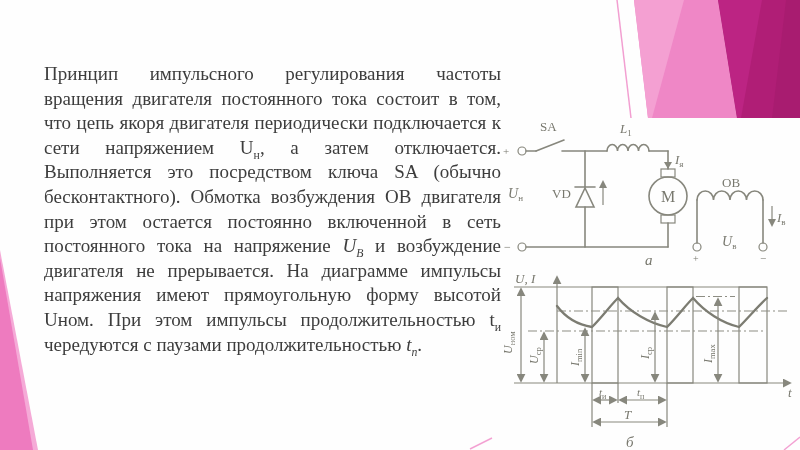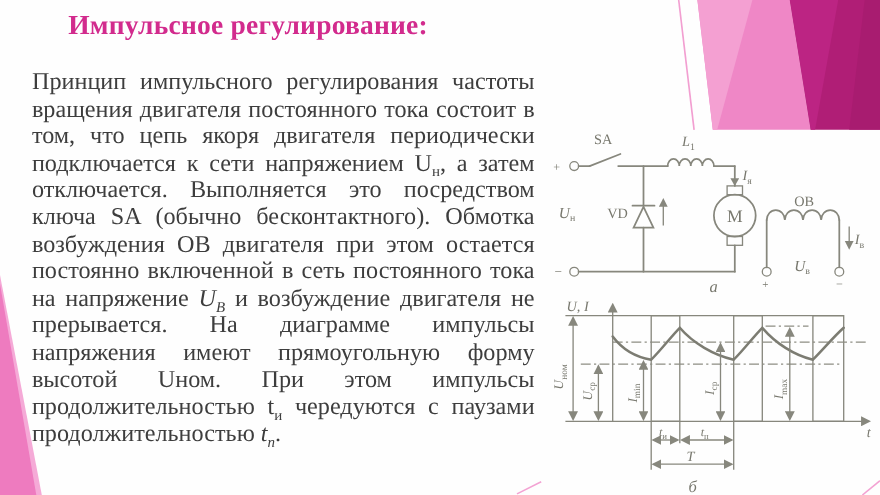--- a/index.html
+++ b/index.html
@@ -1,20 +1,20 @@
 <!DOCTYPE html>
 <html><head>
 <meta charset="utf-8">
 <style>
   html,body{margin:0;padding:0;}
   .slide{position:relative;width:800px;height:450px;background:#fefefe;overflow:hidden;
          font-family:"Liberation Serif",serif;}
   .title{position:absolute;left:62px;top:10px;margin:0;font-size:25px;font-weight:bold;
          color:#d22b8d;letter-spacing:.2px;}
-  .body-text{position:absolute;left:29px;top:62px;width:457px;font-size:22px;
+  .body-text{position:absolute;left:44px;top:62px;width:457px;font-size:19px;
              line-height:24.6px;color:#3d3d3d;text-align:justify;margin:0;}
   .body-text sub{font-size:62%;line-height:0;}
   .fig{position:absolute;}
   .fig-a{left:500px;top:110px;}
   .fig-b{left:500px;top:270px;}
   .deco{position:absolute;pointer-events:none;}
   .deco-tr{right:0;top:0;}
   .deco-bl{left:0;top:250px;}
   .deco-bot{left:0;top:430px;}
   svg text{font-family:"Liberation Serif",serif;fill:#78786e;}
@@ -42,21 +42,20 @@
   <svg class="deco deco-bl" width="45" height="200" viewBox="0 0 45 200">
     <polygon points="0,0 38,200 0,200" fill="#f5aad7"></polygon>
     <polygon points="0,8 33,200 0,200" fill="#ee7bbf"></polygon>
   </svg>
 
   <svg class="deco deco-bot" width="800" height="20" viewBox="0 0 800 20">
     <line x1="470" y1="19" x2="492" y2="8" stroke="#f3a2d3" stroke-width="1.4"></line>
     <line x1="784" y1="20" x2="800" y2="7" stroke="#f3a2d3" stroke-width="1.4"></line>
   </svg>
 
-  <h1 class="title" style="color: rgb(210, 43, 141);">Импульсное регулирование:</h1>
 
   <p class="body-text" style="color: rgb(61, 61, 61);"><span>Принцип импульсного регулирования частоты вращения двигателя постоянного тока состоит в том, что цепь якоря двигателя периодически подключается к сети напряжением U</span><sub>н</sub><span>, а затем отключается. Выполняется это посредством ключа SA (обычно бесконтактного). Обмотка возбуждения ОВ двигателя при этом остается постоянно включенной в сеть постоянного тока на напряжение </span><span style="font-style: italic;">U</span><sub style="font-style: italic;">В</sub><span> и возбуждение двигателя не прерывается. На диаграмме импульсы напряжения имеют прямоугольную форму высотой Uном. При этом импульсы продолжительностью t</span><sub>и</sub><span> чередуются с паузами продолжительностью </span><span style="font-style: italic;">t</span><sub style="font-style: italic;">п</sub><span>.</span></p>
 
   <svg class="fig fig-a" width="295" height="158" viewBox="0 0 295 158">
 
     <text x="3" y="45" font-size="11">+</text>
     <circle cx="22" cy="41" r="4" class="thin"></circle>
     <line x1="26" y1="41" x2="36" y2="41" class="wire"></line>
     <line x1="36" y1="41" x2="64" y2="30" class="wire"></line>
     <line x1="62" y1="41" x2="107" y2="41" class="wire"></line>

